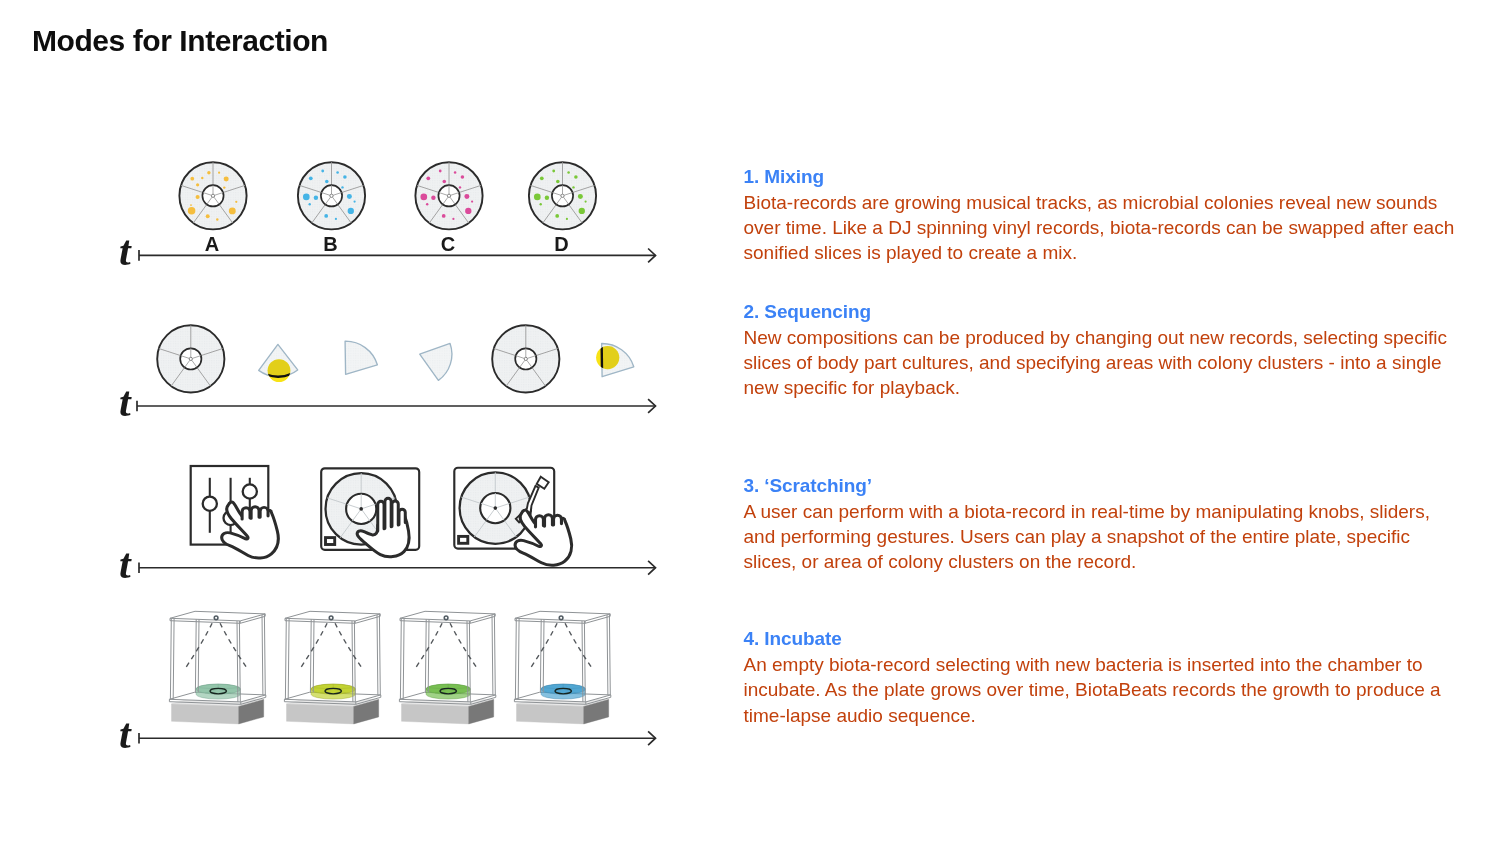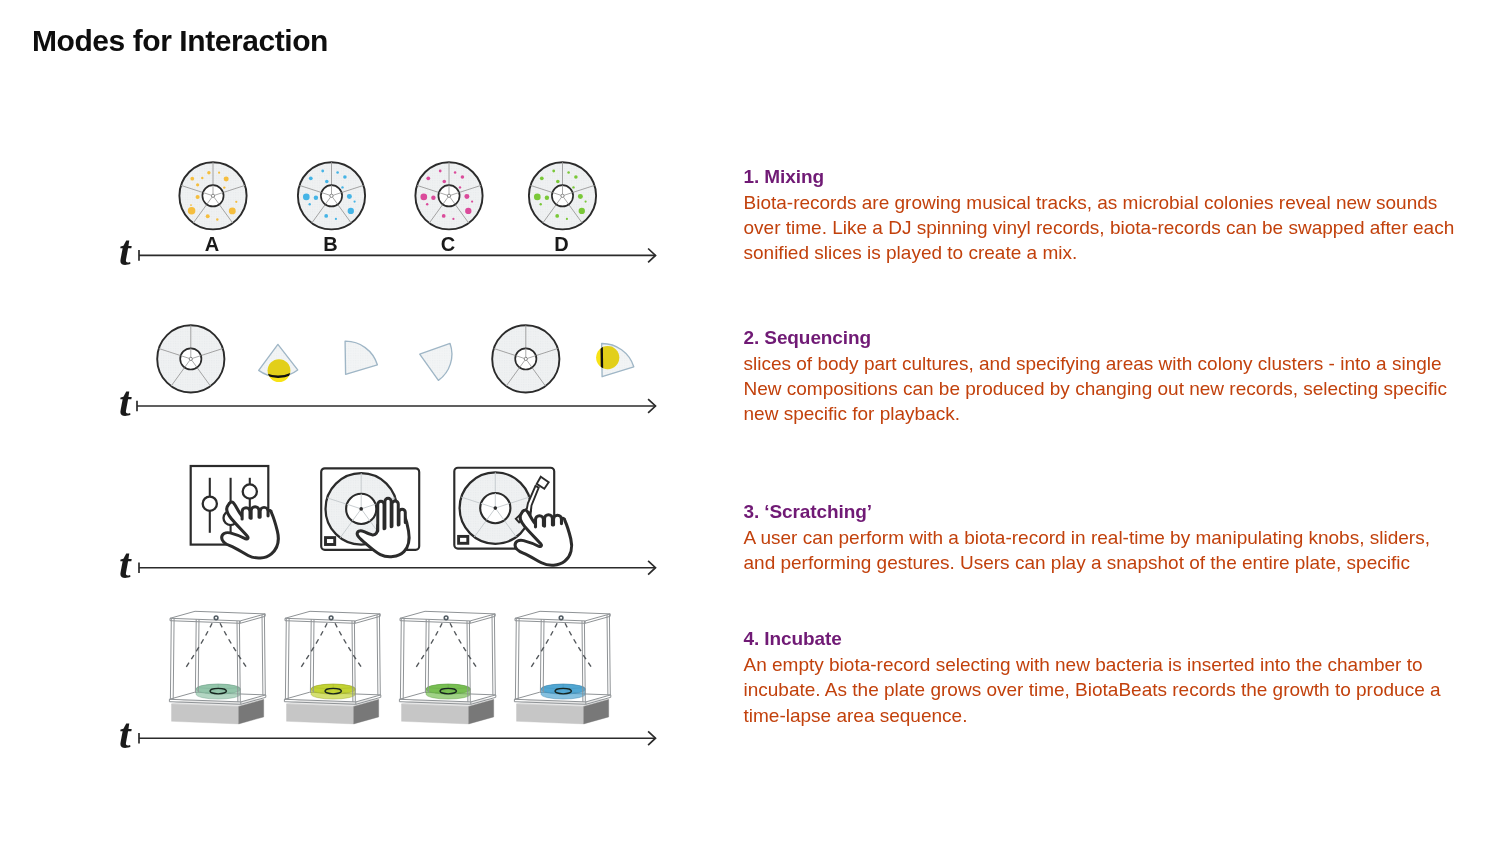--- a/index.html
+++ b/index.html
@@ -3,21 +3,21 @@
 <meta charset="utf-8">
 <style>
   html,body{margin:0;padding:0;}
   body{width:1500px;height:844px;background:#ffffff;font-family:"Liberation Sans",sans-serif;overflow:hidden;position:relative;}
   #stage{position:absolute;left:0;top:0;width:1500px;height:844px;background:#fff;}
   .title{position:absolute;left:32px;top:26px;font-size:30px;font-weight:700;letter-spacing:-0.43px;color:#0e0e0e;line-height:1;}
   .fig{position:absolute;left:0;top:0;width:1500px;height:844px;overflow:visible;}
   .reclabel{position:absolute;width:40px;text-align:center;font-size:20px;font-weight:700;color:#1a1a1a;line-height:14px;}
   .tlabel{position:absolute;font-family:"Liberation Serif",serif;font-style:italic;font-weight:700;font-size:42px;color:#1a1a1a;line-height:24px;}
   .sec{position:absolute;left:743.5px;width:740px;}
-  .sec-h{font-size:19px;font-weight:700;color:#701a75;line-height:26px;letter-spacing:-0.1px;}
+  .sec-h{font-size:19px;font-weight:700;color:#3b82f6;line-height:26px;letter-spacing:-0.1px;}
   .sec-b{font-size:19px;font-weight:400;color:#c2410c;line-height:25.1px;white-space:nowrap;}
 </style>
 </head>
 <body>
 
 <div id="stage">
   <div class="title">Modes for Interaction</div>
   <svg class="fig" width="1500" height="844" viewBox="0 0 1500 844" xmlns="http://www.w3.org/2000/svg">
 <defs>
         <pattern id="dotgrid" width="2.4" height="2.4" patternUnits="userSpaceOnUse">
@@ -409,30 +409,31 @@
 <div class="tlabel" style="left:119px;top:239.4px;">t</div>
     <div class="tlabel" style="left:119px;top:390.0px;">t</div>
     <div class="tlabel" style="left:119px;top:551.7px;">t</div>
     <div class="tlabel" style="left:119px;top:722.2px;">t</div>
 <div class="sec" style="top:163.6px">
       <div class="sec-h">1. Mixing</div>
       <div class="sec-b">Biota-records are growing musical tracks, as microbial colonies reveal new sounds</div>
       <div class="sec-b">over time. Like a DJ spinning vinyl records, biota-records can be swapped after each</div>
       <div class="sec-b">sonified slices is played to create a mix.</div>
     </div>
-<div class="sec" style="top:325px">
+<div class="sec" style="top:299px">
       <div class="sec-h">2. Sequencing</div>
+      <div class="sec-b">New compositions can be produced by changing out new records, selecting specific</div>
       <div class="sec-b">slices of body part cultures, and specifying areas with colony clusters - into a single</div>
-      <div class="sec-b">New compositions can be produced by changing out new records, selecting specific</div>
       <div class="sec-b">new specific for playback.</div>
     </div>
-<div class="sec" style="top:499px">
+<div class="sec" style="top:473.0px">
       <div class="sec-h">3. ‘Scratching’</div>
       <div class="sec-b">A user can perform with a biota-record in real-time by manipulating knobs, sliders,</div>
       <div class="sec-b">and performing gestures. Users can play a snapshot of the entire plate, specific</div>
+      <div class="sec-b">slices, or area of colony clusters on the record.</div>
     </div>
 <div class="sec" style="top:626.4px">
       <div class="sec-h">4. Incubate</div>
       <div class="sec-b">An empty biota-record selecting with new bacteria is inserted into the chamber to</div>
       <div class="sec-b">incubate. As the plate grows over time, BiotaBeats records the growth to produce a</div>
-      <div class="sec-b">time-lapse area sequence.</div>
+      <div class="sec-b">time-lapse audio sequence.</div>
     </div>
 </div>
 
 </body></html>

